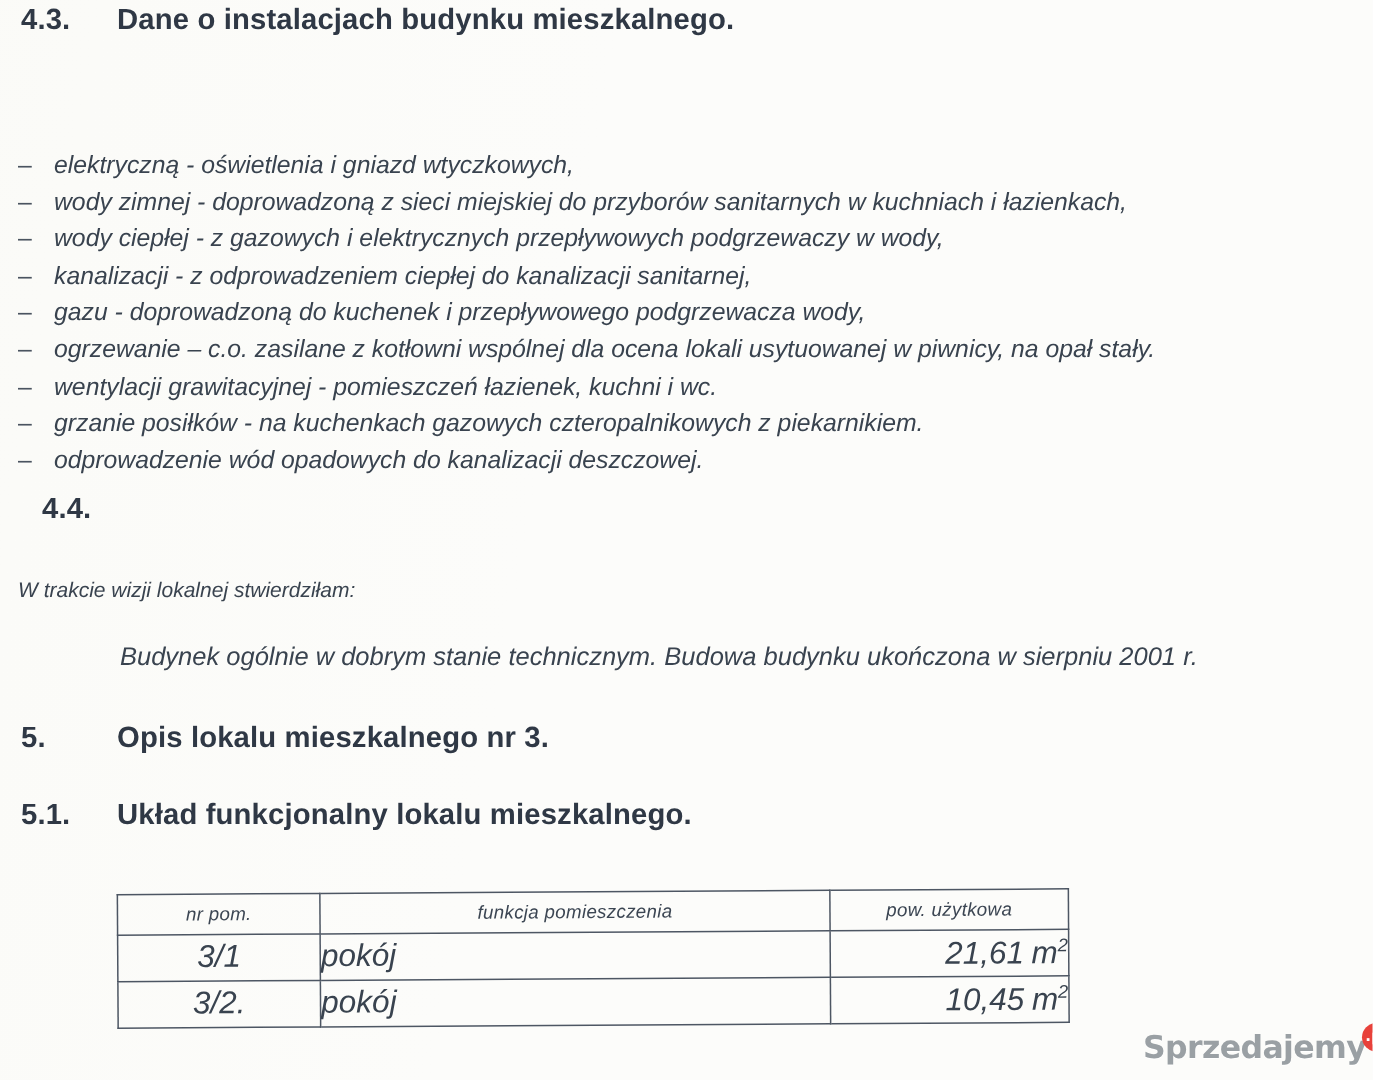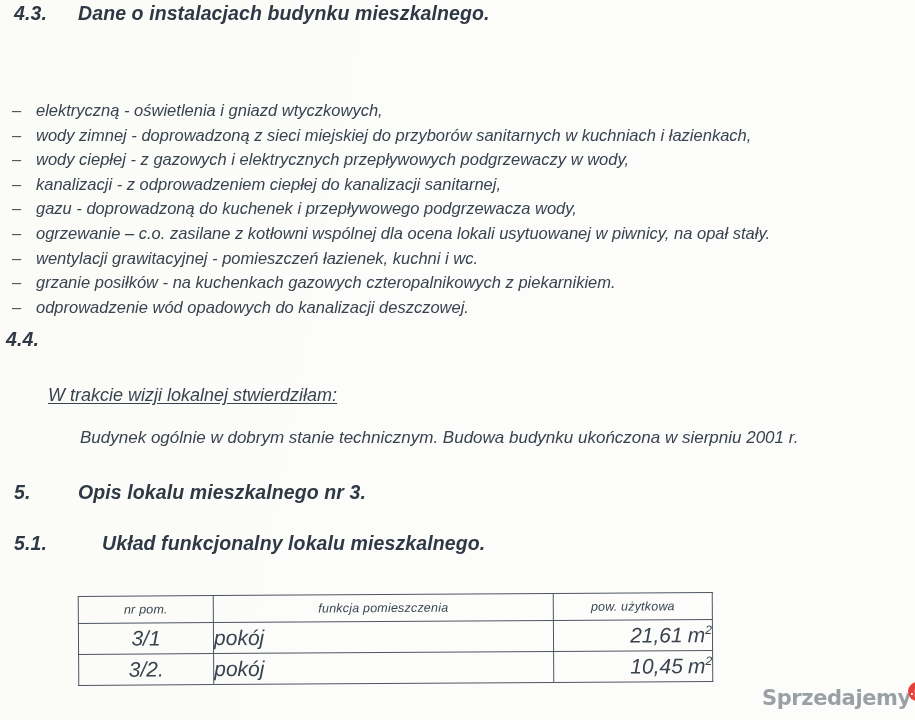--- a/index.html
+++ b/index.html
@@ -22,40 +22,39 @@
     height: 720px;
     background:
       linear-gradient(100deg, rgba(250,250,246,0.6) 0%, rgba(255,255,255,0) 40%),
       #fcfcfa;
   }
 
   
   .heading {
     position: absolute;
     display: flex;
-    font-style: italic;
     font-weight: bold;
     color: #2f3845;
     white-space: nowrap;
     letter-spacing: 0.1px;
   }
   .heading .num {
     display: inline-block;
   }
   .heading .title {
     display: inline-block;
   }
 
   .h-43 { left: 14px; top: 2px; font-size: 19.5px; }
   .h-43 .num { width: 64px; }
-  .h-44 { left: 6px; top: 328px; font-size: 19.5px; }
+  .h-44 { left: 28px; top: 328px; font-size: 19.5px; }
   .h-44 .num { width: 64px; }
   .h-5  { left: 14px; top: 481px; font-size: 19.5px; }
   .h-5  .num { width: 64px; }
-  .h-51 { left: 14px; top: 532px; font-size: 19.5px; gap: 24px; }
+  .h-51 { left: 14px; top: 532px; font-size: 19.5px; }
   .h-51 .num { width: 64px; }
 
   
   .lead {
     position: absolute;
     left: 12px;
     top: 53px;
     font-size: 17px;
     font-style: italic;
     color: #3a4452;
@@ -84,27 +83,25 @@
     color: #4a5460;
   }
   .list-item .txt {
     flex: 1 1 auto;
   }
 
   .underlined {
     position: absolute;
     left: 12px;
     top: 385px;
-    font-size: 18px;
-    font-style: italic;
-    color: #39434f;
-    text-decoration: underline;
+    font-size: 14px;
+    font-style: italic;
+    color: #39434f;
     text-underline-offset: 2px;
     white-space: nowrap;
-    margin-left: 36px;
   }
 
   .para {
     position: absolute;
     left: 14px;
     top: 424px;
     width: 884px;
     font-size: 17px;
     font-style: italic;
     color: #39434f;

